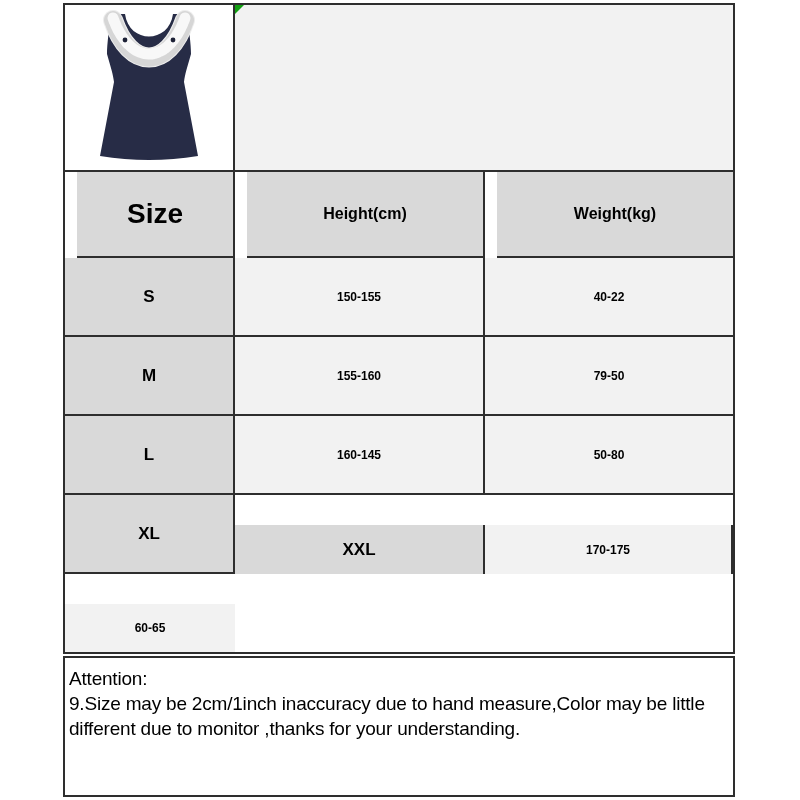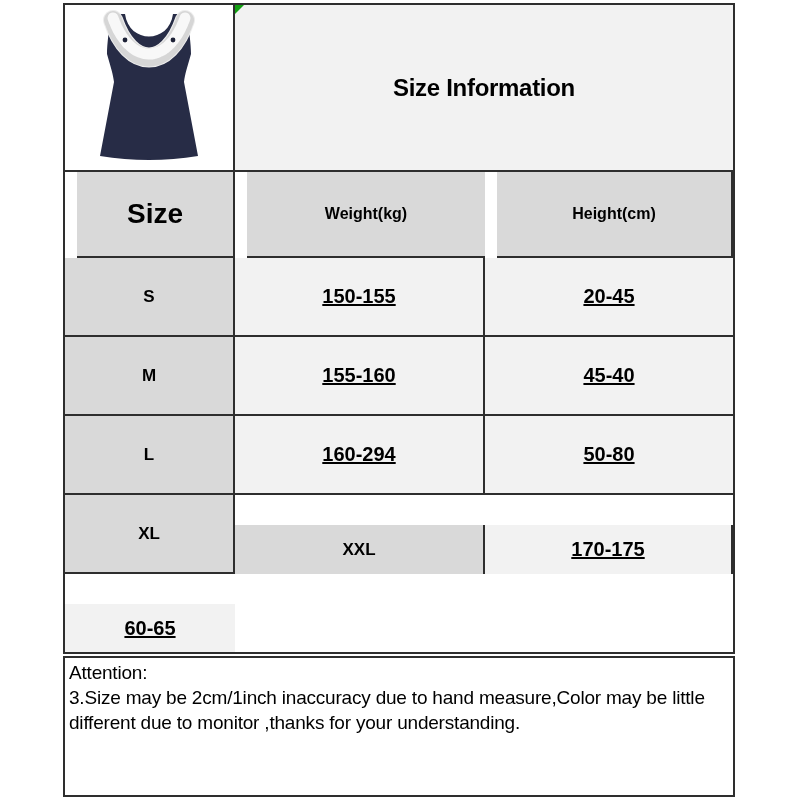--- a/index.html
+++ b/index.html
@@ -45,28 +45,28 @@
   }
   .corner-marker{
     position:absolute;top:-2px;left:0;width:0;height:0;
     border-top:11px solid var(--marker-green);
     border-right:11px solid transparent;
   }
 
   .hdr{background:var(--header-bg);font-weight:bold;font-size:16px;margin-left:12px;}
   .size-hdr{font-size:28px;letter-spacing:0;}
   .size-cell{background:var(--header-bg);font-weight:bold;font-size:17px;}
-  .data-cell{background:var(--cell-bg);font-weight:bold;font-size:20px;text-decoration:underline;}
+  .data-cell{background:var(--cell-bg);font-weight:bold;font-size:12px;}
 
   
   .attention-box{
     position:absolute;left:63px;top:656px;width:672px;height:141px;
     border:2px solid var(--border-color);
     background:#ffffff;
-    padding:2px 4px;
+    padding:8px 4px;
     font-size:19px;line-height:25px;letter-spacing:-0.2px;
     color:#000;
   }
 
   
   .dress-svg{display:block;}
   .dress-body{fill:var(--dress-navy);}
   .lace-outer{stroke:#ededed;stroke-width:20;fill:none;stroke-linecap:round;}
   .lace-texture{stroke:#d6d6d6;stroke-width:18;fill:none;stroke-linecap:round;}
   .lace-inner{stroke:#f8f8f8;stroke-width:11;fill:none;stroke-linecap:round;}
@@ -88,46 +88,45 @@
         <path class="lace-outer" d="M21,10 C38,60 76,60 93,10"></path>
         <path class="lace-texture" d="M21,10 C38,60 76,60 93,10" stroke-dasharray="2.5 2.2"></path>
         <path class="lace-inner" d="M21,8 C38,56 76,56 93,8" stroke-dasharray="4 1.5"></path>
         <circle class="lace-detail" cx="33" cy="30" r="2.4"></circle>
         <circle class="lace-detail" cx="81" cy="30" r="2.4"></circle>
       </svg>
     </div>
 
     <div class="cell title-cell">
       <span class="corner-marker"></span>
-      <span class="title-text">Size Information</span>
     </div>
 
     <div class="cell hdr size-hdr">Size</div>
+    <div class="cell hdr">Height(cm)</div>
     <div class="cell hdr last-col">Weight(kg)</div>
-    <div class="cell hdr">Height(cm)</div>
 
     <div class="cell size-cell">S</div>
     <div class="cell data-cell">150-155</div>
-    <div class="cell data-cell last-col">20-45</div>
+    <div class="cell data-cell last-col">40-22</div>
 
     <div class="cell size-cell">M</div>
     <div class="cell data-cell">155-160</div>
-    <div class="cell data-cell last-col">45-40</div>
+    <div class="cell data-cell last-col">79-50</div>
 
     <div class="cell size-cell">L</div>
-    <div class="cell data-cell">160-294</div>
+    <div class="cell data-cell">160-145</div>
     <div class="cell data-cell last-col">50-80</div>
 
     <div class="cell size-cell">XL</div>
 
     <div class="cell size-cell last-row">XXL</div>
     <div class="cell data-cell last-row">170-175</div>
     <div class="cell data-cell last-col last-row">60-65</div>
 
   </div>
 
   <div class="attention-box">
     <div>Attention:</div>
-    <div>3.Size may be 2cm/1inch inaccuracy due to hand measure,Color may be little</div>
+    <div>9.Size may be 2cm/1inch inaccuracy due to hand measure,Color may be little</div>
     <div>different due to monitor ,thanks for your understanding.</div>
   </div>
 
 </div>
 
 </body></html>

